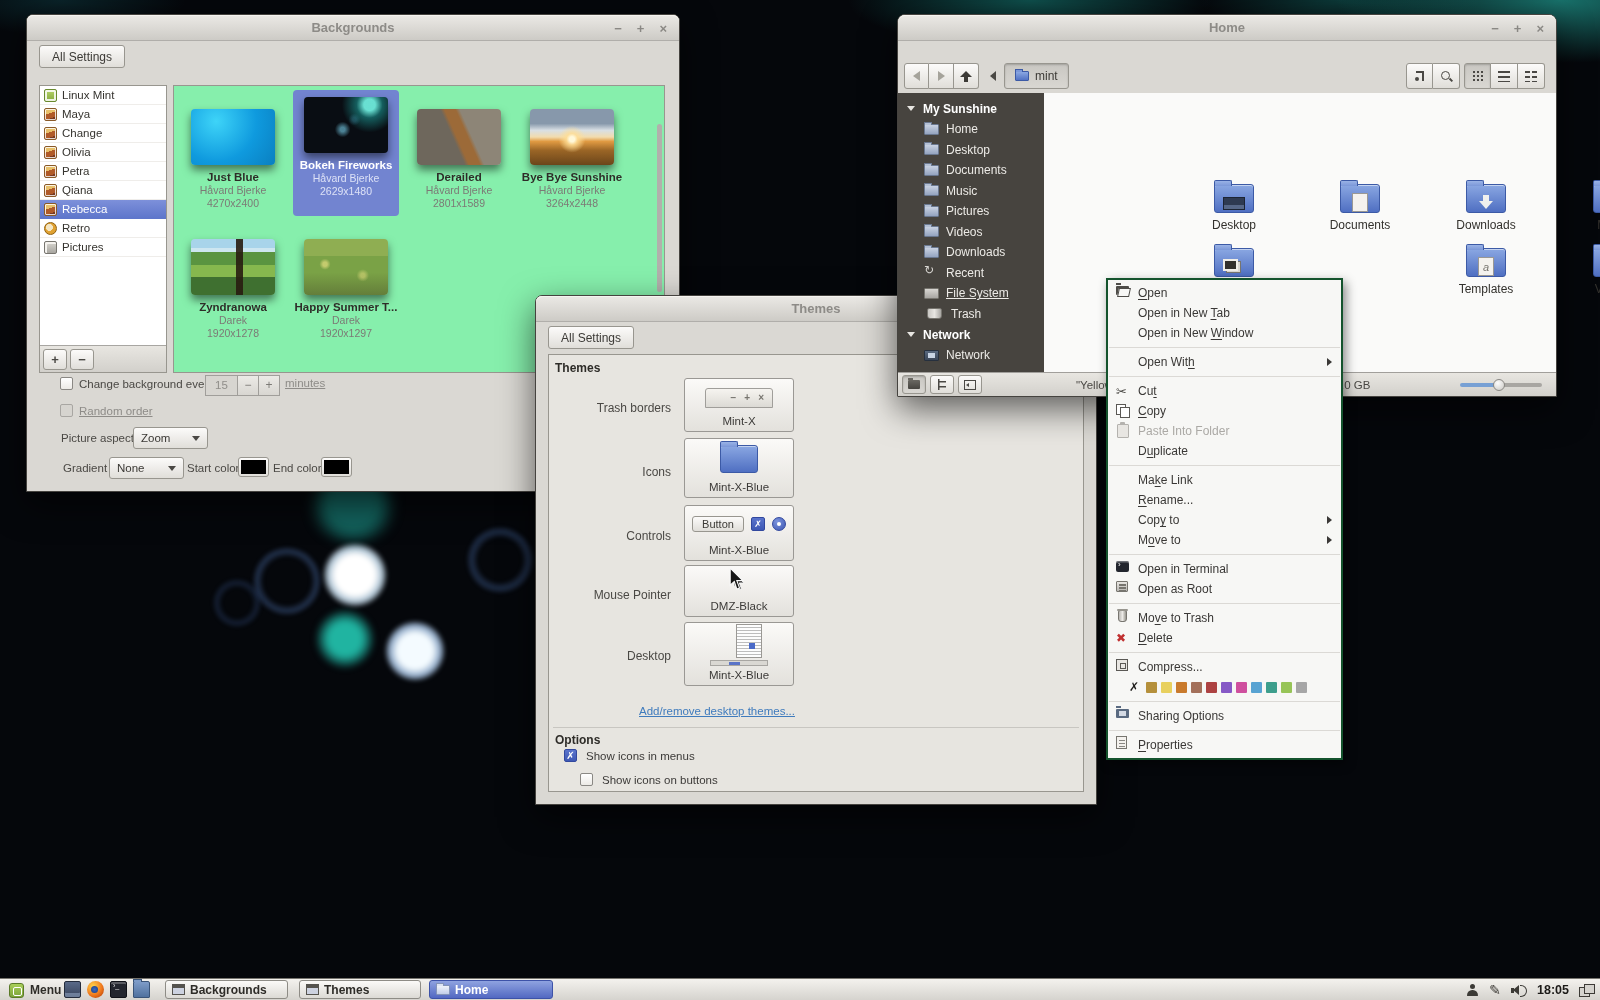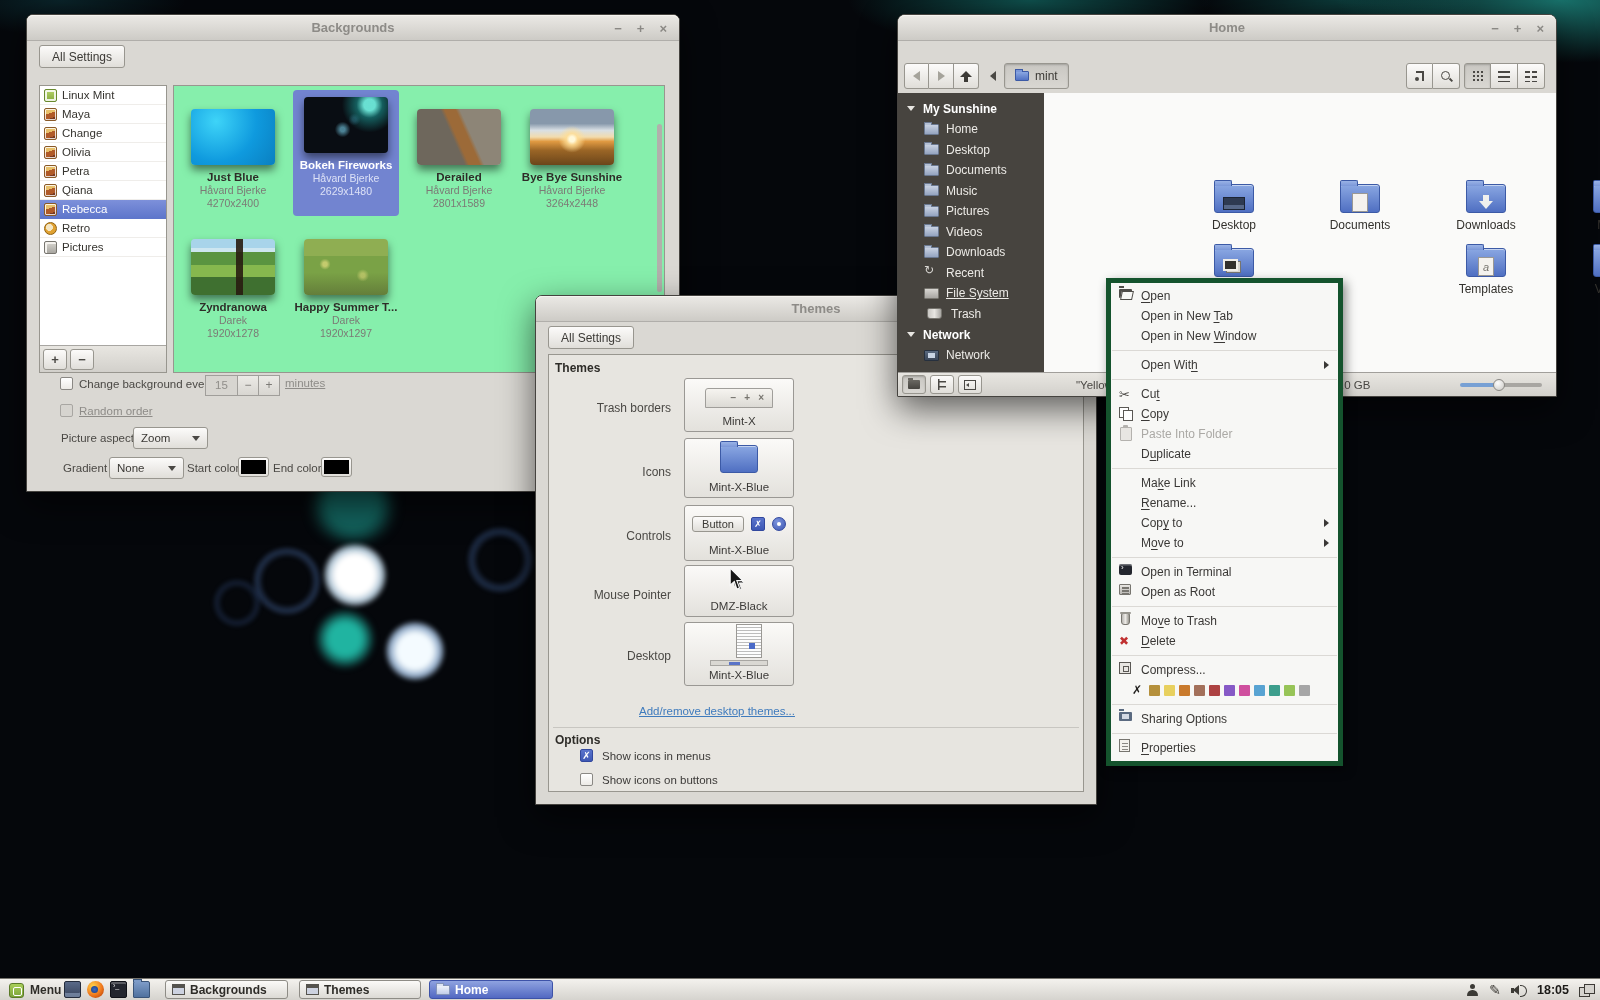--- a/index.html
+++ b/index.html
@@ -257,21 +257,21 @@
   .sbi-hide::before { content:""; position:absolute; left:1px; top:2px; border-top:2px solid transparent;
                       border-bottom:2px solid transparent; border-right:3px solid #4a4844; }
   .sb-text { position:absolute; top:0; line-height:24px; font-size:11.5px; color:#4a4844; }
   .slider { position:absolute; right:14px; top:10px; width:82px; height:4px; border-radius:2px;
             background:linear-gradient(90deg,#77a0d4 0 45%, #a8a6a2 45%); }
   .slider .knob { position:absolute; left:33px; top:-4px; width:12px; height:12px; border-radius:50%;
                   background:radial-gradient(circle at 38% 32%, #fdfdfd, #c9c7c2); border:1px solid #8a8884; }
 
   
   .ctxmenu { position:absolute; left:1106px; top:278px; width:237px; z-index:40;
-             background:#f7f7f5; border:5px solid #14532d; box-shadow:3px 4px 10px rgba(0,0,0,.45);
+             background:#f7f7f5; border:2px solid #14532d; box-shadow:3px 4px 10px rgba(0,0,0,.45);
              padding:3px 0; }
   .cm-item { position:relative; height:20px; display:flex; align-items:center; padding-left:30px;
              font-size:12px; color:#3a3836; }
   .cm-item.dis { color:#aba9a5; }
   .cm-item u { text-underline-offset:2px; }
   .cm-arrow { position:absolute; right:9px; width:0; height:0; border-top:4px solid transparent;
               border-bottom:4px solid transparent; border-left:5px solid #3a3836; }
   .cm-sep { height:1px; background:#dbd9d5; margin:4px 1px; }
   .cm-colors { height:20px; display:flex; align-items:center; gap:4px; padding-left:21px; }
   .cm-x { font-size:12px; font-weight:bold; color:#1c1a18; margin-right:3px; }
@@ -563,21 +563,21 @@
                 <i></i>
               </div>
         </div>
           </div>
         <span class="val">Mint-X-Blue</span>
       </div>
 
       <span class="th-link">Add/remove desktop themes...</span>
       <div class="th-hr"></div>
       <span class="sec-label" style="left:6px; top:378px;">Options</span>
-      <div class="opt-row" style="left:31px; top:394px;justify-content:flex-end;">
+      <div class="opt-row" style="left:15px; top:394px;justify-content:flex-end;">
         <span class="cb checked"></span>
         <span>Show icons in menus</span>
       </div>
       <div class="opt-row" style="left:31px; top:418px;">
         <span class="cb"></span>
         <span>Show icons on buttons</span>
       </div>
     </div>
   </section>
 

